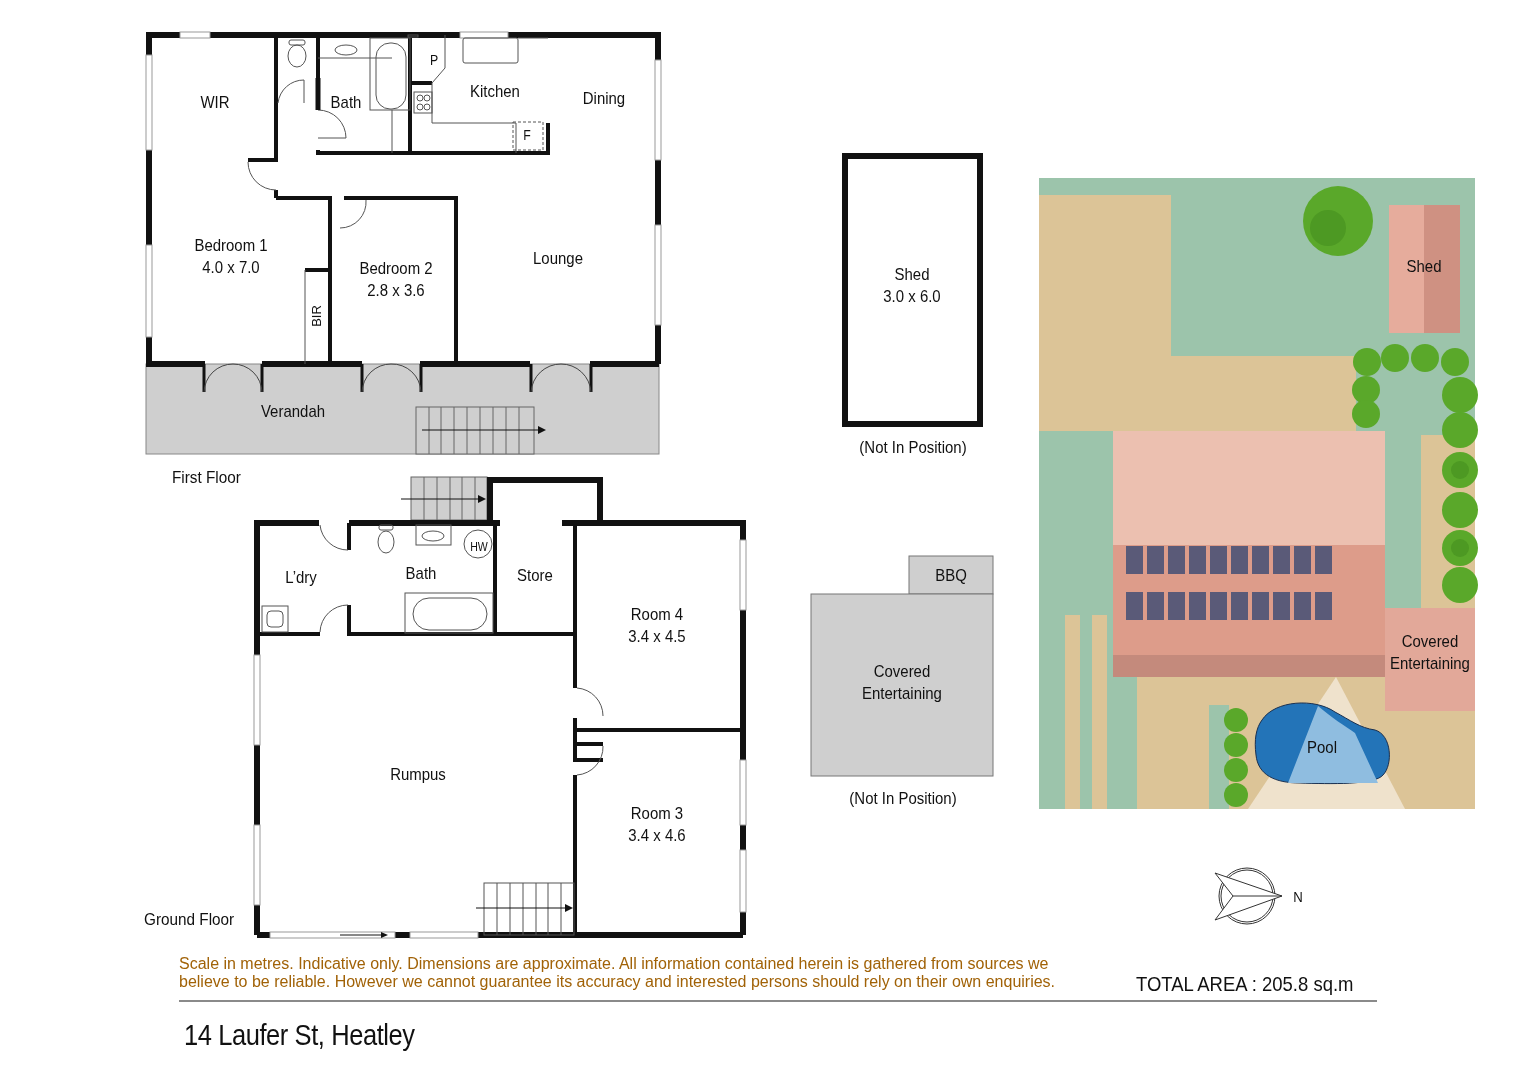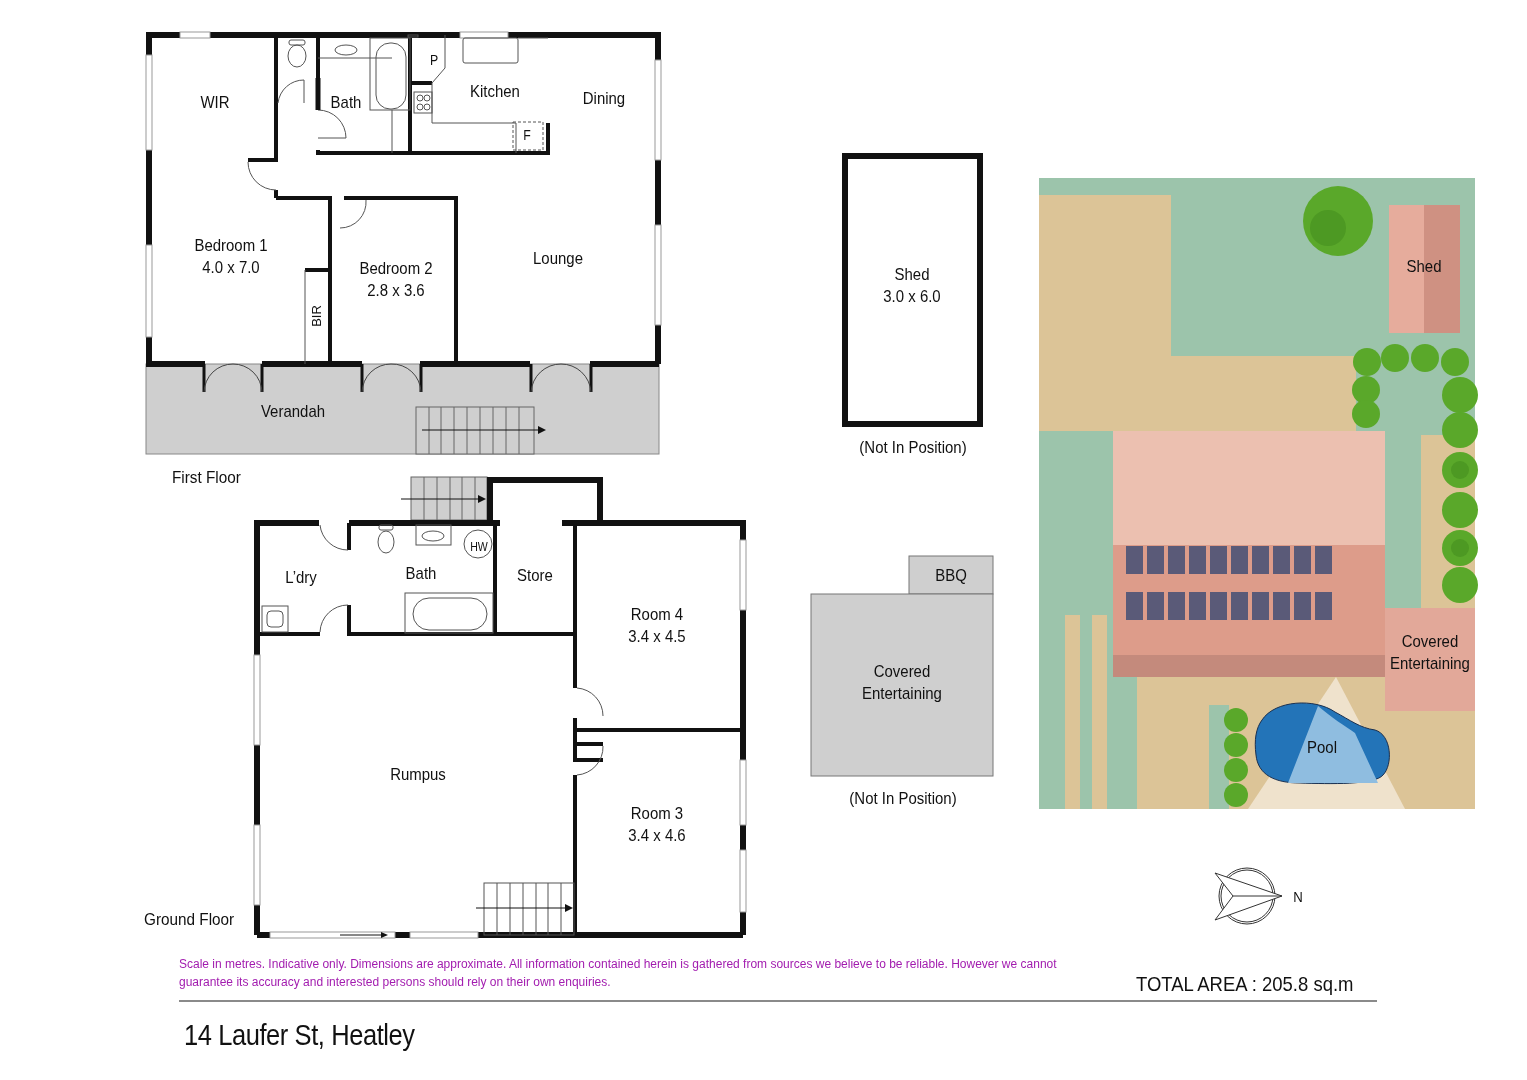--- a/index.html
+++ b/index.html
@@ -1,21 +1,21 @@
 <!DOCTYPE html>
 <html><head>
 <meta charset="utf-8">
 <style>
   html, body { margin:0; padding:0; background:#ffffff; }
   body { width:1527px; height:1080px; position:relative; overflow:hidden;
          font-family: "Liberation Sans", "DejaVu Sans", sans-serif; color:#111; }
   svg { position:absolute; left:0; top:0; }
   .lbl { position:absolute; font-size:17px; line-height:22px; text-align:center; white-space:pre; transform: scaleX(0.88); transform-origin:center; }
   .cap { position:absolute; font-size:17px; white-space:nowrap; transform: scaleX(0.9); transform-origin:left; }
-  .disclaimer { position:absolute; left:179px; top:955px; width:880px; font-size:12px; line-height:18px; color:#a21caf; }
+  .disclaimer { position:absolute; left:179px; top:955px; width:880px; font-size:16px; line-height:18px; color:#a16207; }
   .rule { position:absolute; left:179px; top:1000px; width:1198px; height:2px; background:#8a8a8a; }
   .address { position:absolute; left:184px; top:1018px; font-size:30px; font-weight:normal; transform: scaleX(0.85); transform-origin:left; letter-spacing:-0.5px; }
   .total { position:absolute; left:1136px; top:972px; font-size:21px; transform: scaleX(0.88); transform-origin:left; white-space:nowrap; }
 </style>
 </head>
 <body>
 
 <svg width="1527" height="1080">
 
   <g>

